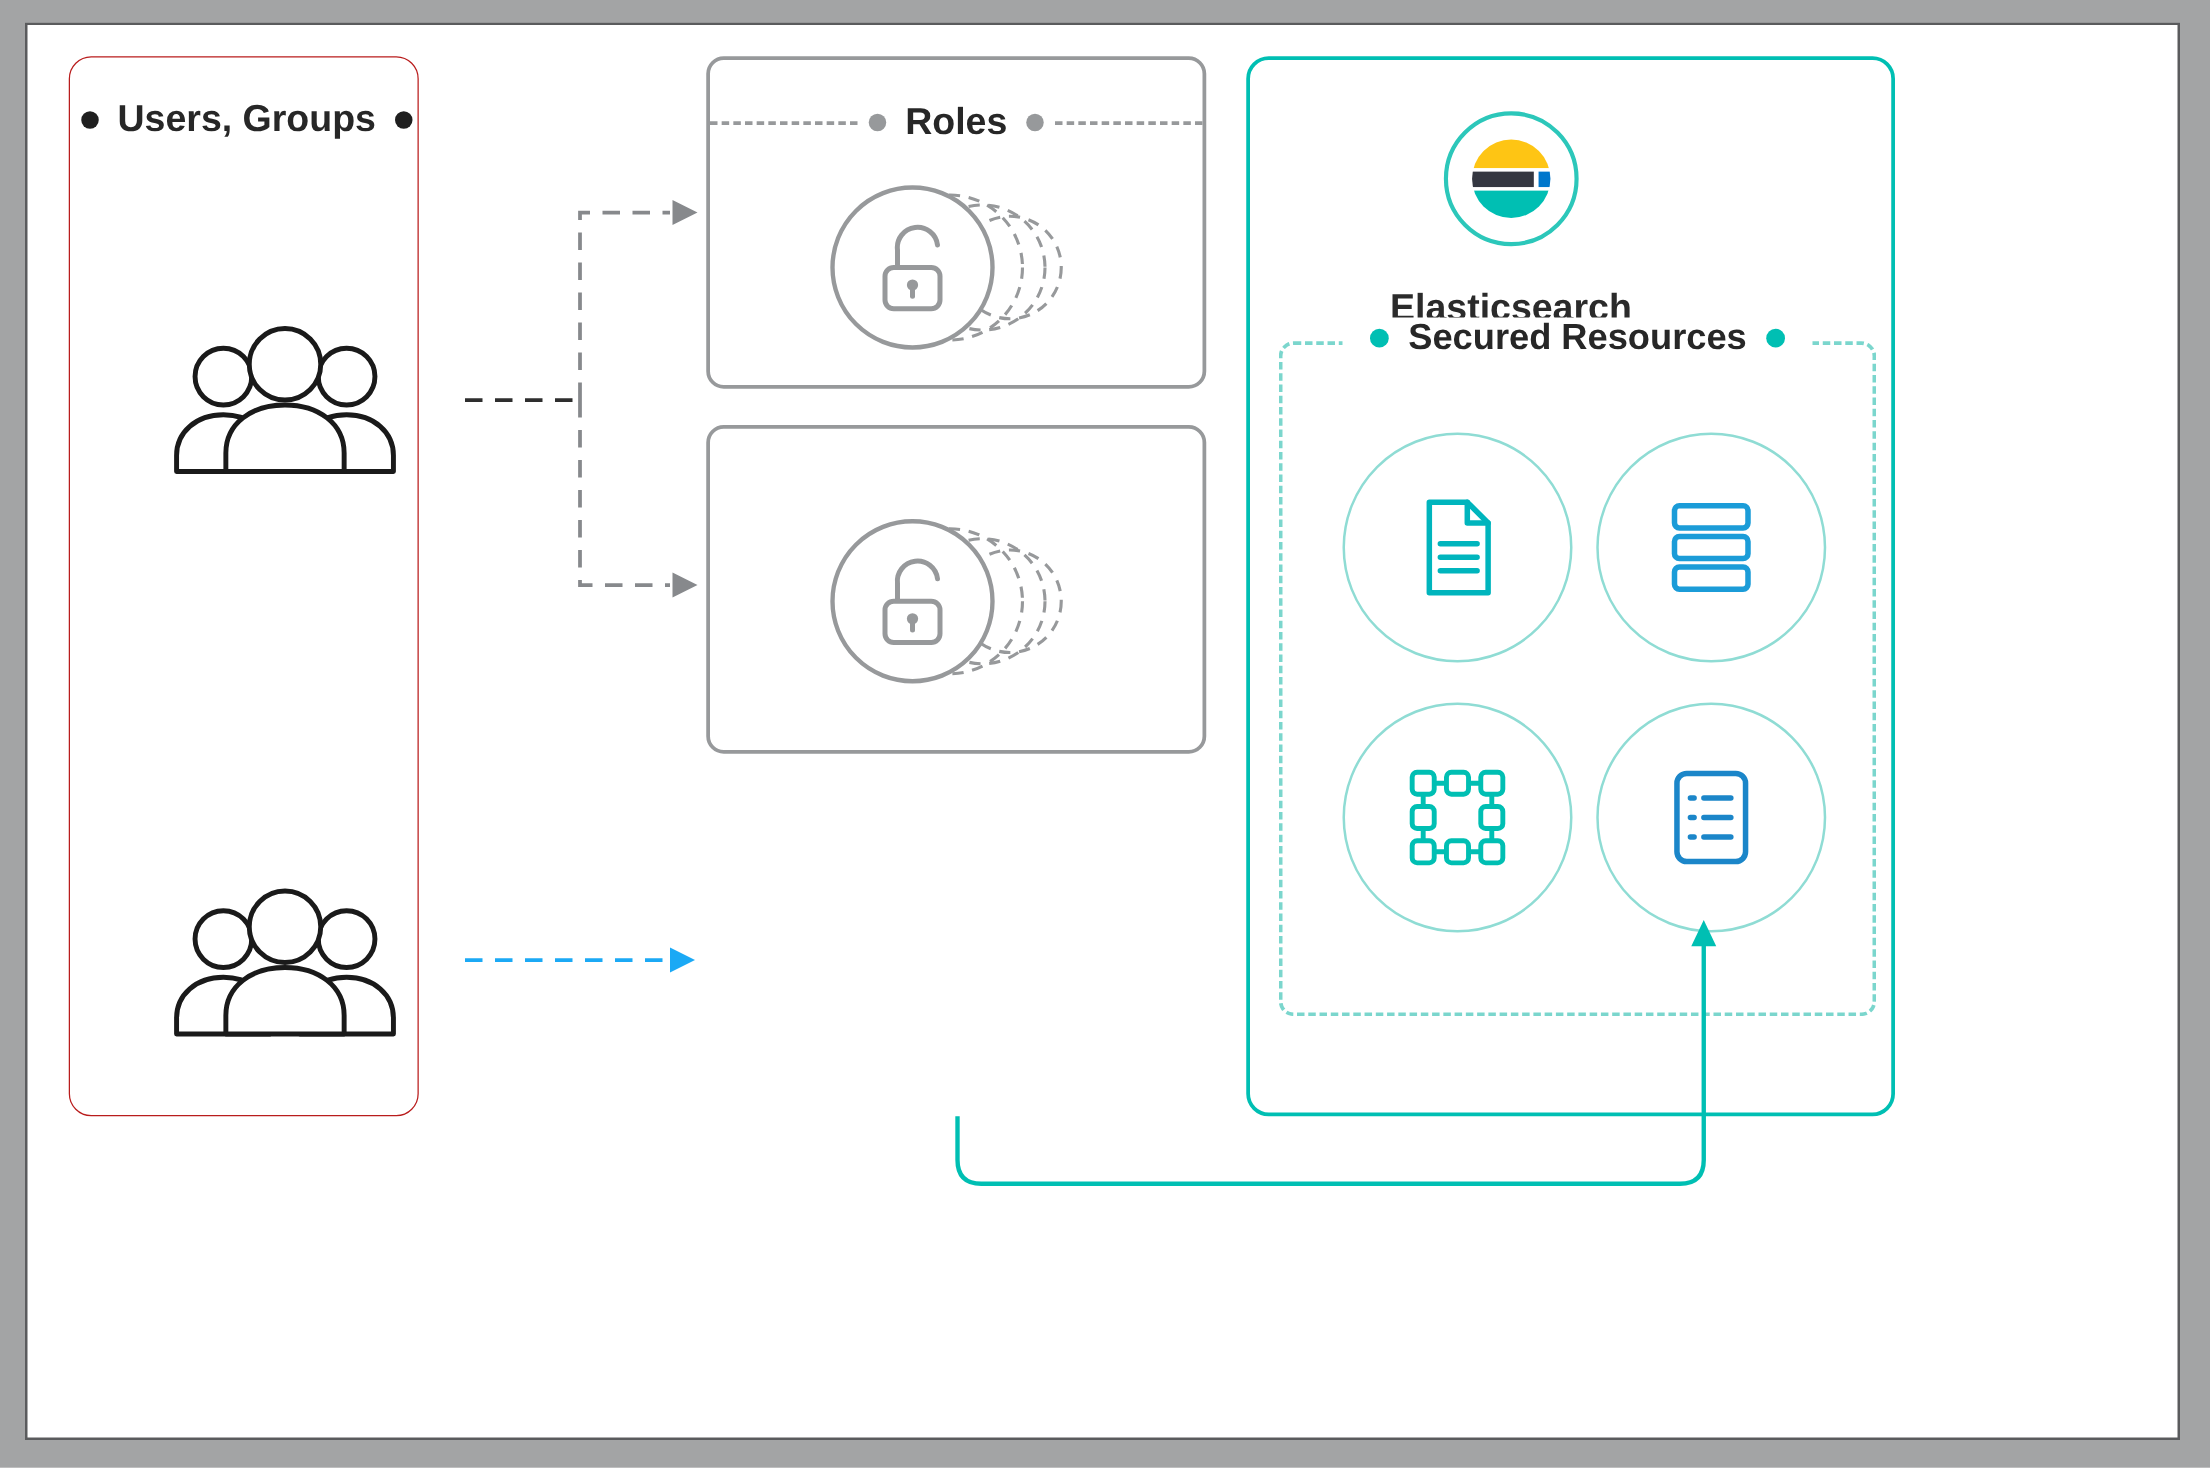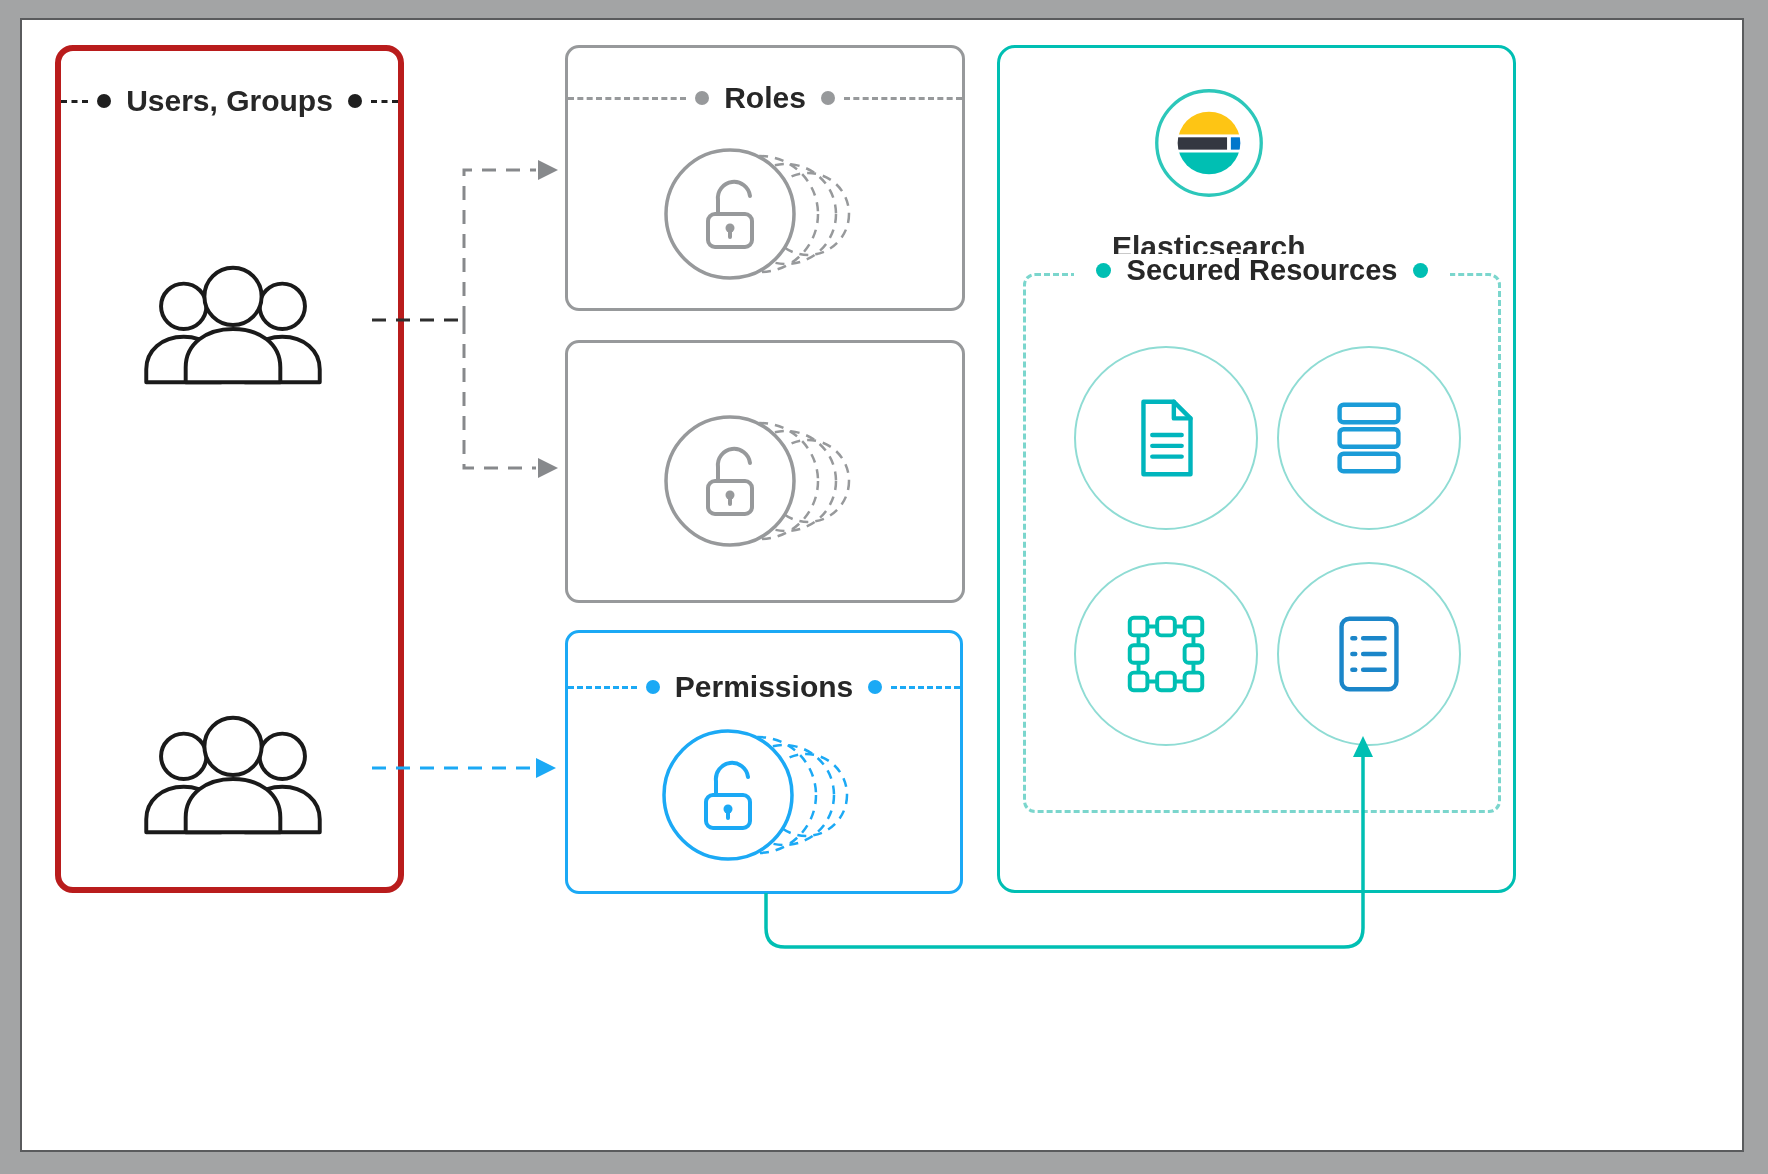--- a/index.html
+++ b/index.html
@@ -1,21 +1,21 @@
 <!DOCTYPE html>
 <html><head>
 <meta charset="utf-8">
 <style>
   html,body{margin:0;padding:0;}
   body{background:#8f9091;font-family:"Liberation Sans",sans-serif;}
   .canvas{position:relative;width:1768px;height:1174px;background:#a3a4a5;overflow:hidden;}
   .page{position:absolute;left:20px;top:18px;width:1724px;height:1134px;background:#fff;border:2px solid #5a5b5d;box-sizing:border-box;}
 
   .panel{position:absolute;background:#fff;box-sizing:border-box;}
-  .users-panel{left:55px;top:45px;width:349px;height:848px;border:6px solid #b91c1c;border-radius:18px;}
+  .users-panel{left:55px;top:45px;width:280px;height:848px;border:1px solid #b91c1c;border-radius:18px;}
   .roles-panel-1{left:565px;top:45px;width:400px;height:266px;border:3px solid #97999b;border-radius:14px;}
   .roles-panel-2{left:565px;top:340px;width:400px;height:263px;border:3px solid #97999b;border-radius:14px;}
   .permissions-panel{left:565px;top:630px;width:398px;height:264px;border:3px solid #1ba9f5;border-radius:14px;}
   .es-panel{left:997px;top:45px;width:519px;height:848px;border:3px solid #00bfb3;border-radius:18px;}
 
   .title-row{position:absolute;left:0;right:0;display:flex;align-items:center;height:40px;}
   .title-row .line{flex:1;border-top:3px dashed currentColor;}
   .title-row .dot{width:14px;height:14px;border-radius:50%;background:currentColor;margin:0 9px;flex:none;}
   .title-label{font-weight:700;font-size:30px;color:#272727;padding:0 6px;white-space:nowrap;}
   .c-black{color:#1f1f1f;}
@@ -116,41 +116,20 @@
         <circle cx="148" cy="70" r="41"></circle>
       </g>
       <circle cx="70" cy="70" r="64" fill="#fff" stroke="currentColor" stroke-width="3.5"></circle>
       <path d="M58 70 V56 A16 16 0 0 1 90 52" fill="none" stroke="currentColor" stroke-width="4" stroke-linecap="round"></path>
       <rect x="48" y="70" width="44" height="33" rx="7" fill="#fff" stroke="currentColor" stroke-width="4"></rect>
       <circle cx="70" cy="84" r="4.5" fill="currentColor"></circle>
       <rect x="68" y="86" width="4" height="9" rx="2" fill="currentColor"></rect>
     </svg>
   </div>
 
-  <div class="panel permissions-panel">
-    <div class="title-row c-blue" style="top:34px;">
-      <div class="line"></div>
-      <div class="dot"></div>
-      <div class="title-label">Permissions</div>
-      <div class="dot"></div>
-      <div class="line"></div>
-    </div>
-    <svg class="lock-svg c-blue" style="left:90px;top:92px;" width="250" height="140" viewBox="0 0 250 140">
-      <g fill="none" stroke="currentColor" stroke-width="2.5" stroke-dasharray="9 7">
-        <circle cx="100" cy="70" r="58"></circle>
-        <circle cx="126" cy="70" r="50"></circle>
-        <circle cx="148" cy="70" r="41"></circle>
-      </g>
-      <circle cx="70" cy="70" r="64" fill="#fff" stroke="currentColor" stroke-width="3.5"></circle>
-      <path d="M58 70 V56 A16 16 0 0 1 90 52" fill="none" stroke="currentColor" stroke-width="4" stroke-linecap="round"></path>
-      <rect x="48" y="70" width="44" height="33" rx="7" fill="#fff" stroke="currentColor" stroke-width="4"></rect>
-      <circle cx="70" cy="84" r="4.5" fill="currentColor"></circle>
-      <rect x="68" y="86" width="4" height="9" rx="2" fill="currentColor"></rect>
-    </svg>
-  </div>
 
   <div class="panel es-panel">
     <div class="es-header">
       <svg width="114" height="114" viewBox="0 0 120 120">
         <circle cx="60" cy="60" r="55" fill="#fff" stroke="#2cc7ba" stroke-width="3.5"></circle>
         <defs>
             <clipPath id="eslogo-clip">
               <circle cx="60" cy="60" r="33"></circle>
             </clipPath>
           </defs>

